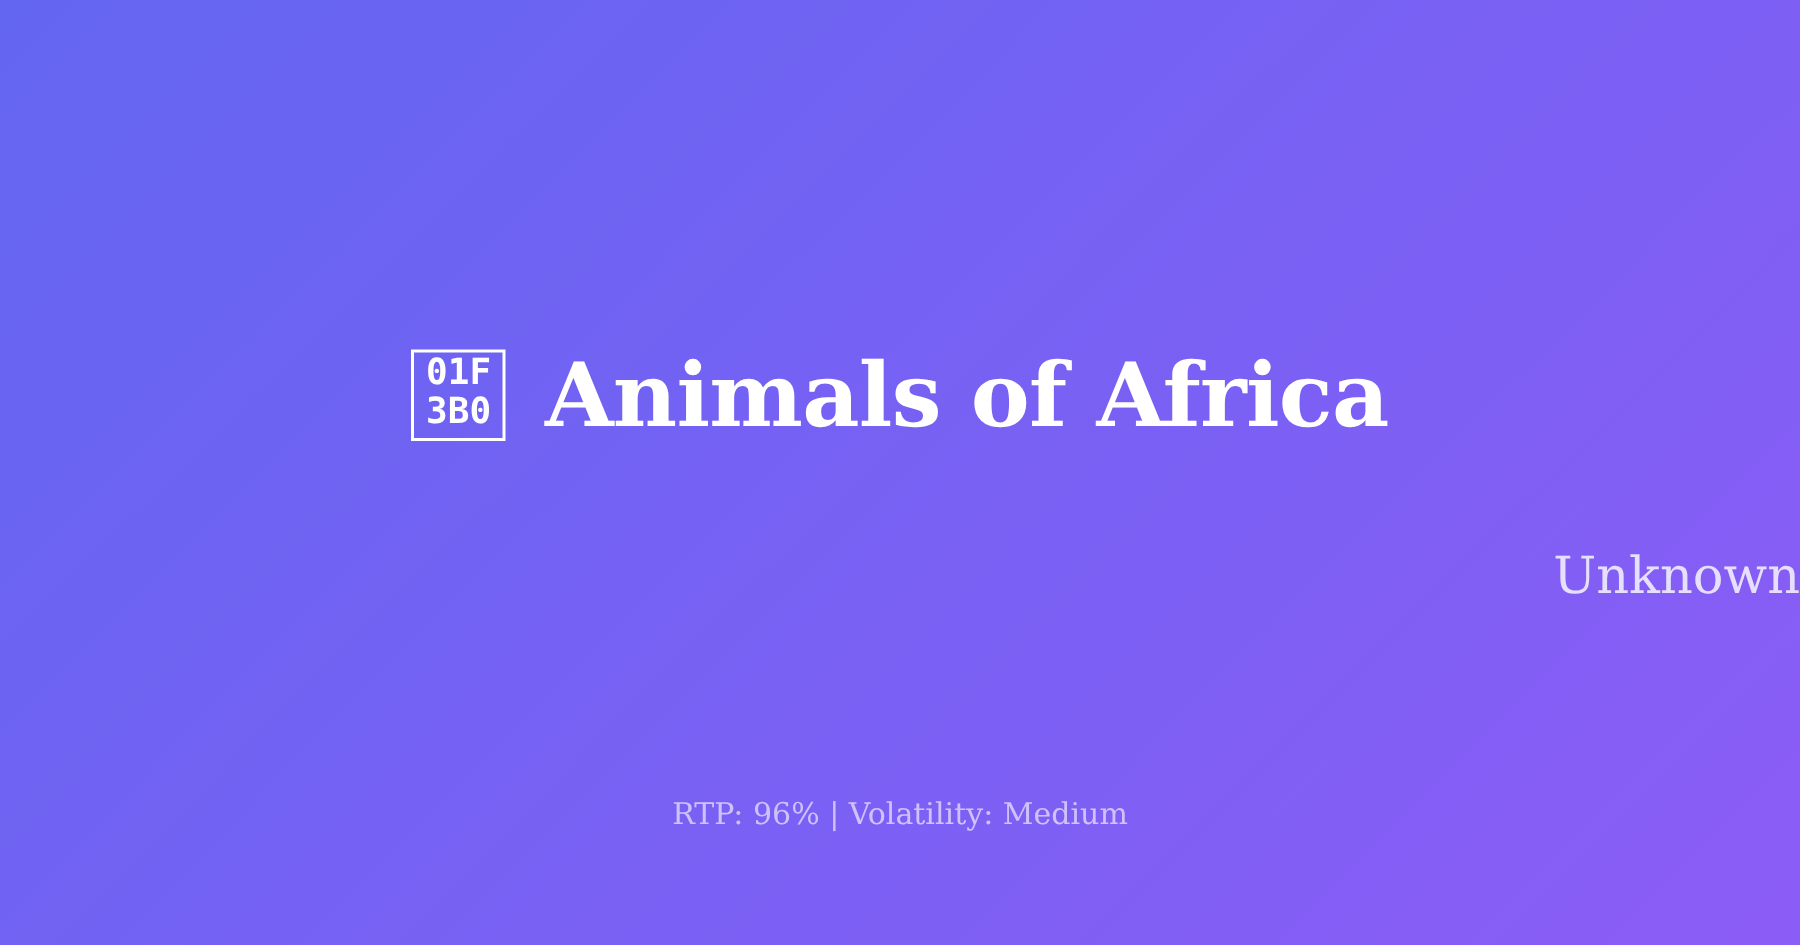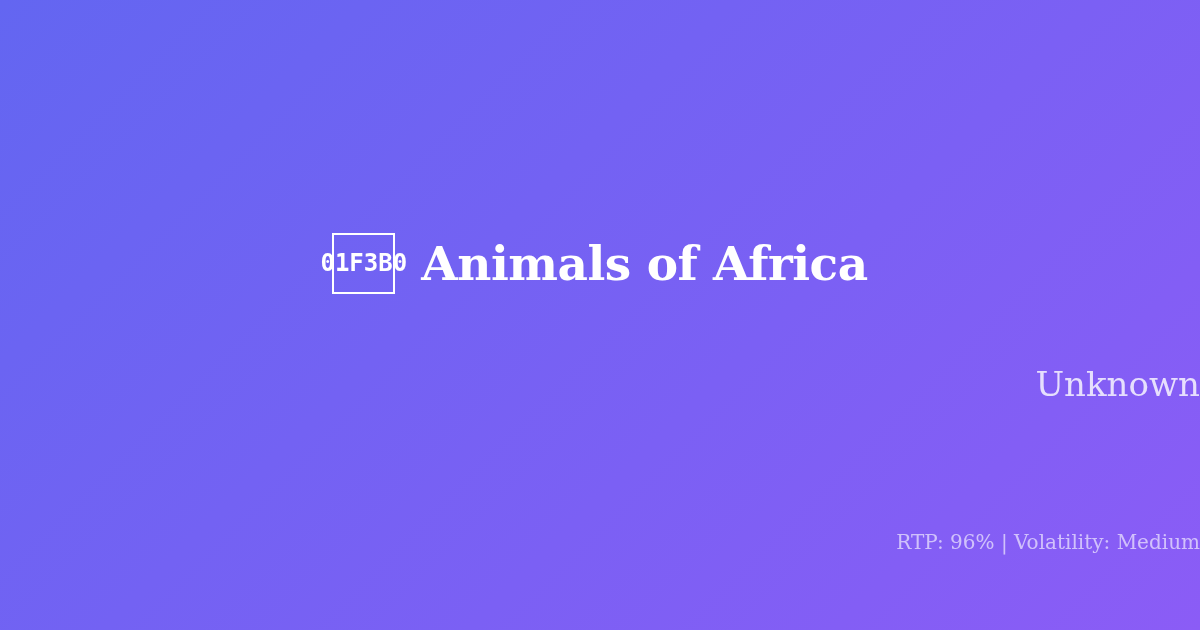--- a/index.html
+++ b/index.html
@@ -44,44 +44,44 @@
     flex-direction: row;
     align-items: center;
     justify-content: center;
     gap: 26px;
     margin-top: -104px;
   }
 
   
   .tofu {
     display: inline-flex;
-    flex-direction: row;
+    flex-direction: column;
     align-items: center;
-    justify-content: center;
+    justify-content: flex-start;
     box-sizing: border-box;
     width: 63px;
     height: 61px;
     border: 2px solid #ffffff;
     font-family: "DejaVu Sans Mono", "Liberation Mono", monospace;
     color: #ffffff;
     line-height: 1;
     letter-spacing: 0px;
     flex: 0 0 auto;
   }
   .tofu .tofu-row {
     font-size: 24px;
     font-weight: 700;
     line-height: 26px;
     display: block;
   }
 
   .title-text {
     font-family: "DejaVu Serif", "Liberation Serif", serif;
     font-weight: 700;
-    font-size: 47px;
+    font-size: 59px;
     line-height: 1;
     color: #ffffff;
     white-space: nowrap;
     letter-spacing: -0.5px;
   }
 
   
   .subtitle {
     position: absolute;
     left: 0;
@@ -95,21 +95,21 @@
     color: rgba(255, 255, 255, 0.80);
     white-space: nowrap;
   }
 
   
   .footer-meta {
     position: absolute;
     left: 0;
     right: 0;
     top: 528px;
-    text-align: right;
+    text-align: center;
     font-family: "DejaVu Serif", "Liberation Serif", serif;
     font-weight: 400;
     font-size: 20px;
     line-height: 1.4;
     color: rgba(255, 255, 255, 0.62);
     white-space: nowrap;
   }
 </style>
 </head>
 <body>

